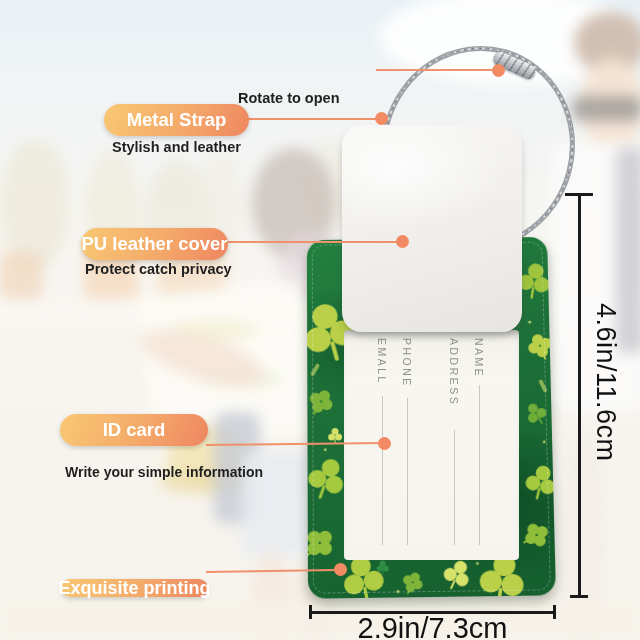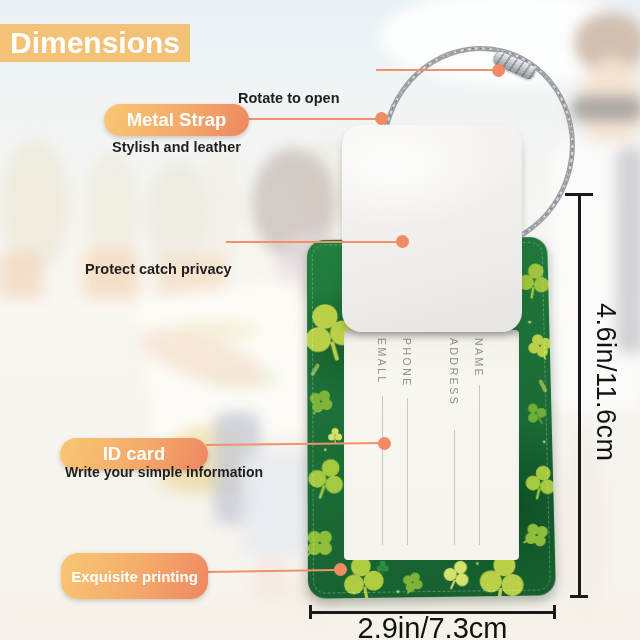--- a/index.html
+++ b/index.html
@@ -190,36 +190,36 @@
   <div class="cdot" style="left:492px;top:64px;"></div>
   <div class="sub" style="left:238px;top:90px;">Rotate to open</div>
 
   <div class="cline" style="left:248px;top:118px;width:133px;"></div>
   <div class="cdot" style="left:375px;top:112px;"></div>
   <div class="pill" style="left:104px;top:104px;width:145px;">Metal Strap</div>
   <div class="sub" style="left:112px;top:139px;">Stylish and leather</div>
 
   <div class="cline" style="left:226px;top:241px;width:176px;"></div>
   <div class="cdot" style="left:396px;top:235px;"></div>
+  <div class="pill" style="left:81px;top:228px;width:147px;">PU leather cover</div>
   <div class="sub" style="left:85px;top:261px;">Protect catch privacy</div>
 
   <div class="cline" style="left:206px;top:443px;width:178px;transform:rotate(-0.6deg);"></div>
   <div class="cdot" style="left:378px;top:437px;"></div>
-  <div class="pill" style="left:60px;top:438px;width:148px;">ID card</div>
+  <div class="pill" style="left:60px;top:414px;width:148px;">ID card</div>
   <div class="sub" style="left:65px;top:464px;font-size:14px;">Write your simple information</div>
 
   <div class="cline" style="left:206px;top:570px;width:130px;transform:rotate(-0.8deg);"></div>
   <div class="cdot" style="left:334px;top:563px;"></div>
-  <div class="pill" style="left:61px;top:553px;width:147px;height:46px;font-size:15px;">Exquisite printing</div>
+  <div class="pill" style="left:61px;top:579px;width:147px;height:18px;font-size:18px;">Exquisite printing</div>
 
   <div class="dim" style="left:565px;top:193px;width:28px;height:3px;"></div>
   <div class="dim" style="left:578px;top:194px;width:3px;height:403px;"></div>
   <div class="dim" style="left:570px;top:595px;width:18px;height:3px;"></div>
   <div class="vdim-label">4.6in/11.6cm</div>
 
   <div class="dim" style="left:309px;top:605px;width:3px;height:14px;"></div>
   <div class="dim" style="left:310px;top:611px;width:245px;height:3px;"></div>
   <div class="dim" style="left:553px;top:605px;width:3px;height:14px;"></div>
   <div class="hdim-label">2.9in/7.3cm</div>
 
-  <div class="title-badge">Dimensions</div>
 
 </div>
 
 </body></html>

